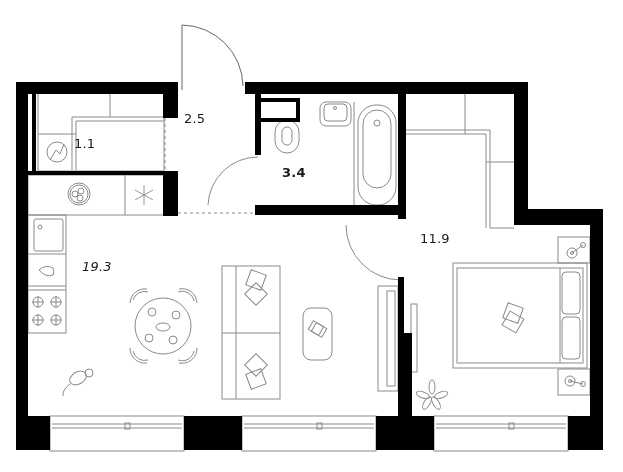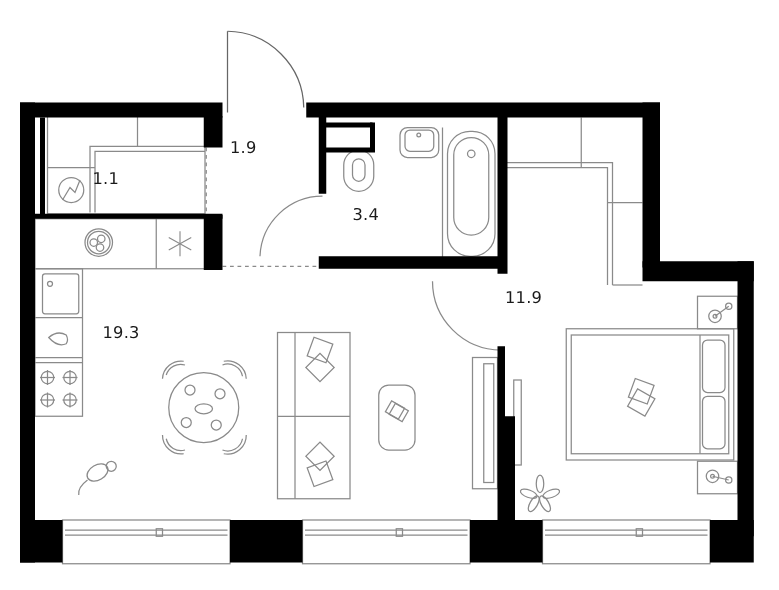--- a/index.html
+++ b/index.html
@@ -227,16 +227,16 @@
     <rect x="398" y="277" width="6" height="140"></rect>
     <rect x="404" y="333" width="8" height="84"></rect>
     <rect x="16" y="416" width="34" height="34"></rect>
     <rect x="184" y="416" width="58" height="34"></rect>
     <rect x="376" y="416" width="58" height="34"></rect>
     <rect x="568" y="416" width="35" height="34"></rect>
   </g>
 </svg>
 
 <div class="room-label" style="left:74px;top:136px;">1.1</div>
-<div class="room-label" style="left:184px;top:111px;">1.9</div>
-<div class="room-label" style="left:282px;top:165px;">3.4</div>
-<div class="room-label" style="left:82px;top:259px;">19.3</div>
-<div class="room-label" style="left:404px;top:231px;text-align:right;">11.9</div>
+<div class="room-label" style="left:184px;top:111px;">2.5</div>
+<div class="room-label" style="left:282px;top:165px;font-weight:bold;">3.4</div>
+<div class="room-label" style="left:82px;top:259px;font-style:italic;">19.3</div>
+<div class="room-label" style="left:420px;top:231px;text-align:right;">11.9</div>
 
 </body></html>

